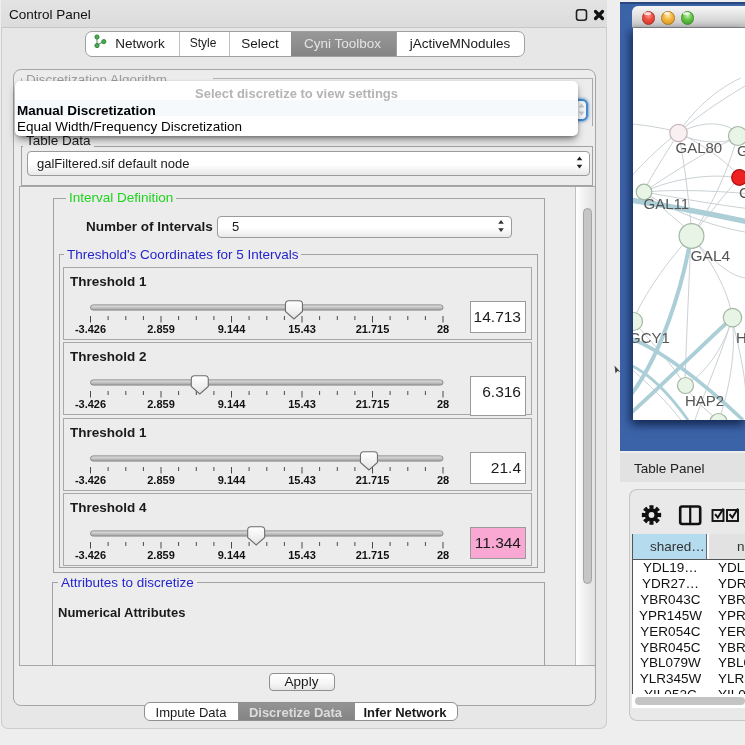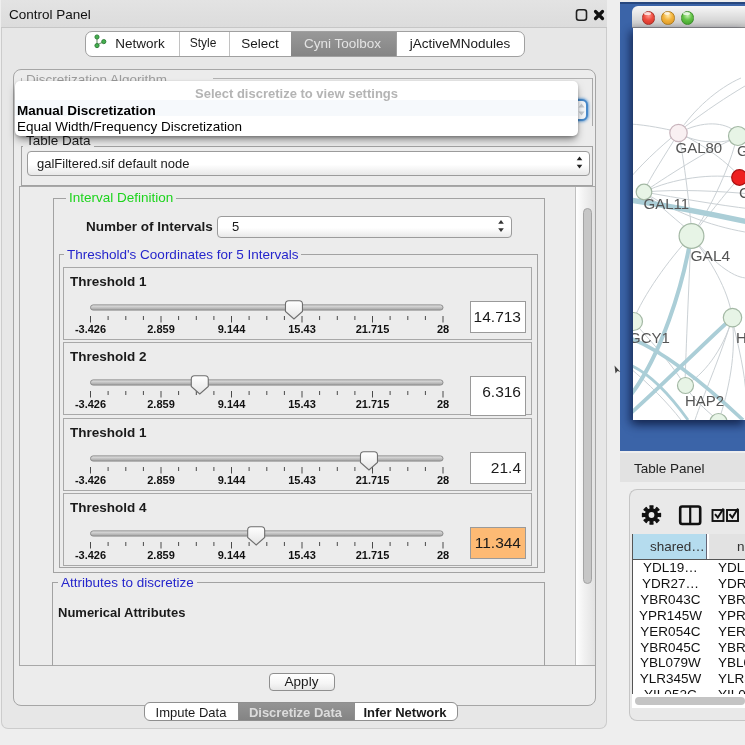--- a/index.html
+++ b/index.html
@@ -267,21 +267,21 @@
           <text x="239.0" y="66">15.43</text>
           <text x="309.5" y="66">21.715</text>
           <text x="380.0" y="66">28</text>
         </g>
         <path d="M184.6725322980971 44.5 L184.6725322980971 37 Q184.6725322980971 33.7 187.97253229809712 33.7 L198.3725322980971 33.7 Q201.6725322980971 33.7 201.6725322980971 37 L201.6725322980971 44.5 L193.1725322980971 52 Z" fill="url(#th3)" stroke="#6e6e6e" stroke-width="1.1"></path>
         <linearGradient id="th3" x1="0" y1="0" x2="0" y2="1">
           <stop offset="0" stop-color="#ffffff"></stop>
           <stop offset="1" stop-color="#e4e4e4"></stop>
         </linearGradient>
       </svg>
-      <div class="abs" style="left:470px;top:526.9px;width:56px;height:32px;background:#fdba74;border:1px solid #9a9a9a;box-sizing:border-box;font-size:15.5px;text-align:right;line-height:30px;"><span style="margin-right:4px;">11.344</span></div>
+      <div class="abs" style="left:470px;top:526.9px;width:56px;height:32px;background:#f9a8d4;border:1px solid #9a9a9a;box-sizing:border-box;font-size:15.5px;text-align:right;line-height:30px;"><span style="margin-right:4px;">11.344</span></div>
     </div>
 
 <div class="abs" style="left:20px;top:570px;width:574px;height:95.5px;overflow:hidden;">
   <div class="gborder" style="left:32px;top:12px;width:491px;height:110px;"></div>
   <div class="grouptitle" style="left:38px;top:5px;color:#2525cc;">Attributes to discretize</div>
   <div class="abs" style="left:38px;top:35px;font-size:13px;font-weight:bold;">Numerical Attributes</div>
 </div>
 
 <div class="abs" style="left:575px;top:186.5px;width:19.5px;height:478px;background:linear-gradient(90deg,#ffffff,#f2f2f2 40%,#e2e2e2);border-left:1px solid #c0c0c0;box-sizing:border-box;"></div>
 <div class="abs" style="left:583px;top:208px;width:8.5px;height:376px;background:#c6c6c6;border:1px solid #a4a4a4;border-radius:4.5px;box-sizing:border-box;"></div>

